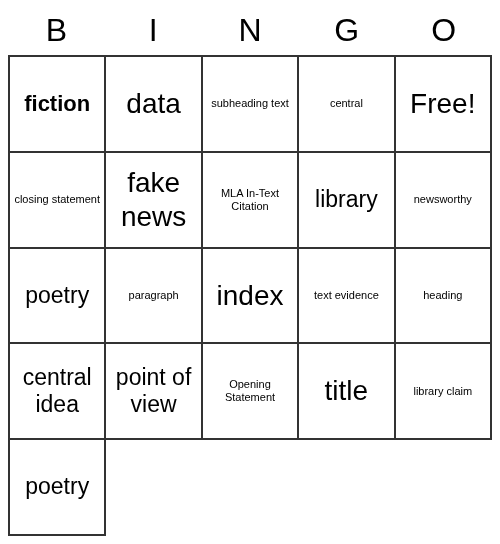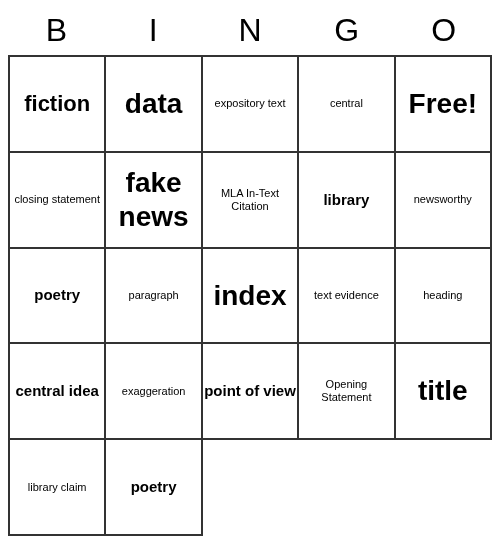--- a/index.html
+++ b/index.html
@@ -59,26 +59,26 @@
       line-height: 1.2;
     }
 
     .cell-text.large {
       font-size: 22px;
       font-weight: bold;
     }
 
     .cell-text.xlarge {
       font-size: 28px;
-      font-weight: bold;
+      font-weight: normal;
     }
 
     .cell-text.medium {
-      font-size: 15px;
-      font-weight: bold;
+      font-size: 23px;
+      font-weight: normal;
     }
 
     .cell-text.small {
       font-size: 11px;
     }
   </style>
 </head>
 <body>
 
 <div class="bingo-header">
@@ -90,21 +90,21 @@
   </div>
 
 <div class="bingo-grid">
 <div class="bingo-cell">
       <span class="cell-text large">fiction</span>
     </div>
     <div class="bingo-cell">
       <span class="cell-text xlarge">data</span>
     </div>
     <div class="bingo-cell">
-      <span class="cell-text small">expository text</span>
+      <span class="cell-text small">subheading text</span>
     </div>
     <div class="bingo-cell">
       <span class="cell-text small">central</span>
     </div>
     <div class="bingo-cell">
       <span class="cell-text xlarge">Free!</span>
     </div>
     <div class="bingo-cell">
       <span class="cell-text small">closing statement</span>
     </div>
@@ -132,23 +132,20 @@
     <div class="bingo-cell">
       <span class="cell-text small">text evidence</span>
     </div>
     <div class="bingo-cell">
       <span class="cell-text small">heading</span>
     </div>
     <div class="bingo-cell">
       <span class="cell-text medium">central idea</span>
     </div>
     <div class="bingo-cell">
-      <span class="cell-text small">exaggeration</span>
-    </div>
-    <div class="bingo-cell">
       <span class="cell-text medium">point of view</span>
     </div>
     <div class="bingo-cell">
       <span class="cell-text small">Opening Statement</span>
     </div>
     <div class="bingo-cell">
       <span class="cell-text xlarge">title</span>
     </div>
     <div class="bingo-cell">
       <span class="cell-text small">library claim</span>

